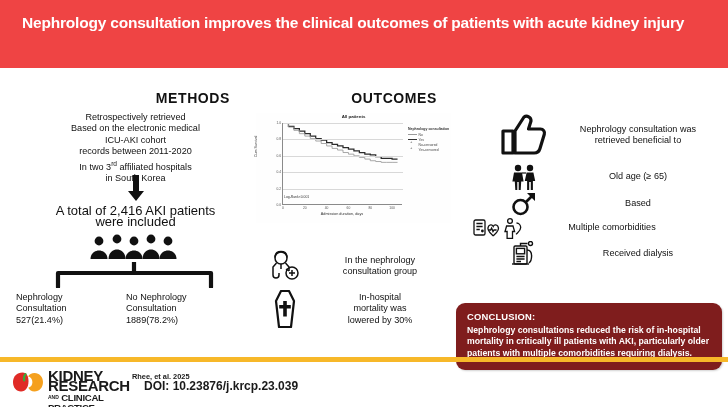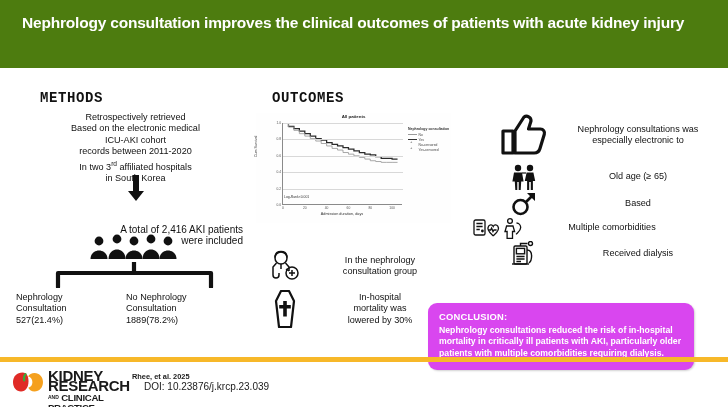--- a/index.html
+++ b/index.html
@@ -7,58 +7,57 @@
   body {
     font-family:"Liberation Sans", sans-serif;
     background:#ffffff;
     position:relative;
     overflow:hidden;
     color:#1a1a1a;
   }
   
   #header {
     position:absolute; left:0; top:0; width:728px; height:68px;
-    background:#4d7c0f;
+    background:#ef4444;
   }
   #header-title {
     position:absolute; left:22px; top:12px; width:690px;
     color:#ffffff;
     font-size:15.5px;
     font-weight:bold;
     line-height:21px;
     letter-spacing:-0.2px;
   }
   
   .sec-head {
     position:absolute;
     font-size:14px;
     font-weight:bold;
     letter-spacing:0.6px;
     color:#111;
-    text-align:left;
-    font-family:Liberation Mono, monospace;
+    text-align:right;
   }
   #methods-head { left:40px; top:90px; width:190px; }
   #outcomes-head { left:272px; top:90px; width:165px; }
 
   
   #methods-body {
     position:absolute; left:28px; top:112px; width:215px;
     text-align:center; font-size:9.1px; line-height:11.4px; color:#111;
   }
   #methods-body .ln { white-space:nowrap; }
   sup { font-size:6.6px; vertical-align:super; }
 
   #down-arrow {
     position:absolute; left:126px; top:175px;
     width:20px; height:26px;
   }
   #methods-total {
     position:absolute; left:28px; top:205px; width:215px;
-    text-align:right; font-size:10px; line-height:11.4px; color:#111;margin-top:19px;
+    text-align:center; font-size:13px; line-height:11.4px; color:#111;
   }
   #people-icon {
     position:absolute; left:87px; top:233px; width:93px; height:26px;
   }
   #bracket {
     position:absolute; left:52px; top:262px; width:165px; height:26px;
   }
   .branch {
     position:absolute; top:292px; width:110px;
     text-align:left; font-size:9.1px; line-height:11.4px; color:#111;
@@ -136,22 +135,22 @@
   #ben-head-row { left:494px; top:112px; width:228px; }
   .ben-icon { width:60px; flex:none; display:flex; justify-content:center; align-items:center; }
   .ben-text { font-size:9.1px; line-height:11.4px; color:#111; text-align:center; flex:1; }
   #ben-row-1 { left:494px; top:164px; width:228px; }
   #ben-row-2 { left:494px; top:192px; width:228px; }
   #ben-row-3 { left:468px; top:217px; width:228px; }
   #ben-row-4 { left:494px; top:241px; width:228px; }
 
   
   #conclusion {
-    position:absolute; left:428px; top:303px; width:266px; height:67px;
-    background:#d946ef; border-radius:9px;
+    position:absolute; left:456px; top:303px; width:266px; height:67px;
+    background:#7f1d1d; border-radius:9px;
     padding:8px 11px 0 11px;
     box-shadow:1px 1px 2px rgba(0,0,0,0.18);
   }
   #conclusion-label {
     font-size:9.4px; font-weight:bold; color:#ffffff; line-height:12px;
     letter-spacing:0.2px;
   }
   #conclusion-text {
     font-size:8.7px; font-weight:bold; color:#ffffff; line-height:11.3px;
     margin-top:2px;
@@ -162,21 +161,21 @@
     position:absolute; left:0; top:357px; width:728px; height:5px;
     background:#f7b829;
   }
   #footer-logo-mark { position:absolute; left:12px; top:371px; width:34px; height:22px; }
   #footer-logo-text { position:absolute; left:48px; top:371px; width:80px; }
   #logo-line1 { font-size:15px; font-weight:bold; color:#1a1a1a; letter-spacing:-0.3px; line-height:10px; }
   #logo-line2 { font-size:9.6px; font-weight:bold; color:#1a1a1a; letter-spacing:-0.3px; line-height:10px; margin-top:1px; }
   #logo-and { font-size:5px; font-weight:bold; vertical-align:2px; letter-spacing:0; }
   #footer-cite { position:absolute; left:132px; top:372px; }
   #cite-1 { font-size:7.4px; font-weight:bold; color:#1a1a1a; line-height:9.6px; }
-  #cite-2 { font-size:10px; font-weight:normal; color:#1a1a1a; line-height:9.6px;padding-left:12px; }
+  #cite-2 { font-size:12px; font-weight:bold; color:#1a1a1a; line-height:9.6px;padding-left:12px; }
 </style>
 </head>
 <body>
 
 <div id="header">
   <div id="header-title">Nephrology consultation improves the clinical outcomes of patients with acute kidney injury</div>
 </div>
 
 <div id="methods-head" class="sec-head">METHODS</div>
 
@@ -323,22 +322,22 @@
 </div>
 
 <div id="ben-head-row" class="ben-row">
   <div class="ben-icon">
     <svg width="48" height="46" viewBox="0 0 48 46">
       <path d="M15 19 L24 5 a4.5 4.5 0 0 1 7 4 l-2.5 8 h12 a4 4 0 0 1 3.8 5.2 l-4.4 14.5 a6 6 0 0 1 -5.7 4.3 H15 z" fill="none" stroke="#111" stroke-width="3.2" stroke-linejoin="round"></path>
       <rect x="3" y="19" width="10" height="22" fill="none" stroke="#111" stroke-width="3.2" stroke-linejoin="round"></rect>
     </svg>
   </div>
   <div class="ben-text">
-    <div>Nephrology consultations was</div>
-    <div>especially electronic to</div>
+    <div>Nephrology consultation was</div>
+    <div>retrieved beneficial to</div>
   </div>
 </div>
 
 <div id="ben-row-1" class="ben-row">
   <div class="ben-icon">
     <svg width="30" height="26" viewBox="0 0 30 26">
       <g fill="#111">
         <circle cx="9" cy="4" r="3.2"></circle>
         <path d="M5 8.5h8l1.6 9h-2.4l-.5 8.5h-2v-8h-1.4v8h-2l-.5-8.5H3.4z"></path>
         <circle cx="21" cy="4" r="3.2"></circle>

